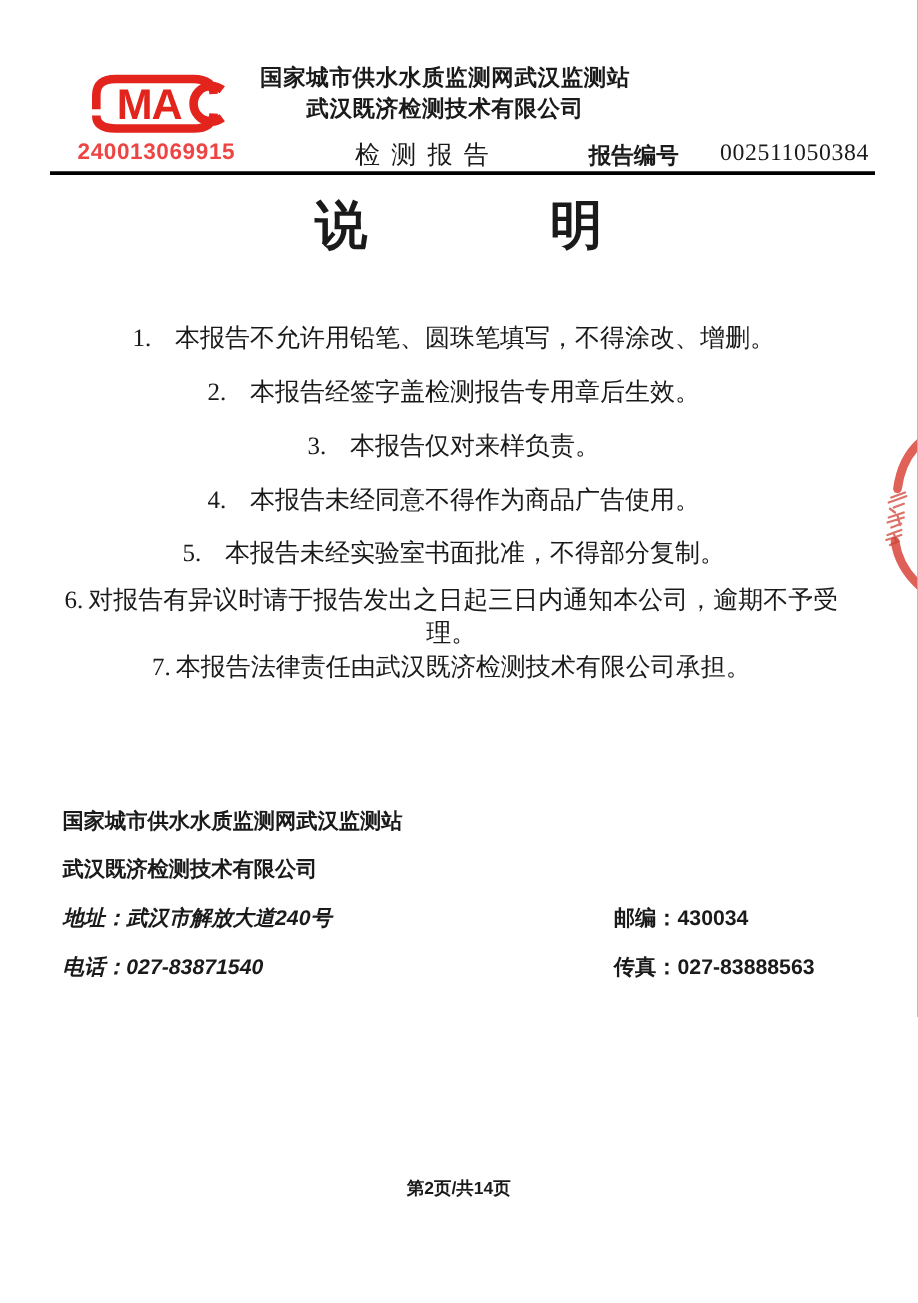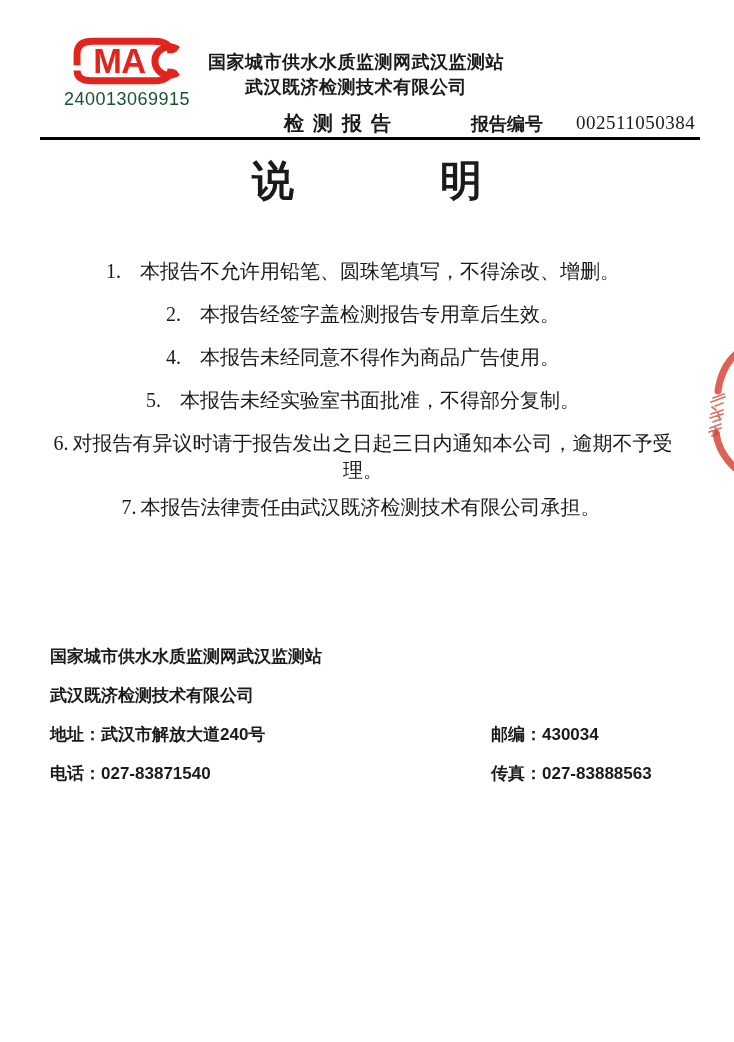--- a/index.html
+++ b/index.html
@@ -6,33 +6,33 @@
   .page{
     position:relative;
     width:734px;height:1042px;
     margin:0 auto;
     background:#ffffff;
     overflow:hidden;
     font-family:"Liberation Serif","DejaVu Serif",serif;
     color:#1a1a1a;
   }
   
-  .logo{position:absolute;left:62px;top:35px;width:130px;text-align:center;}
+  .logo{position:absolute;left:62px;top:57px;width:130px;text-align:left;}
   .logo svg{display:block;margin:0 auto;}
   .logo-number{
     margin-top:2px;
     font-family:"Liberation Sans","DejaVu Sans",sans-serif;
-    font-weight:400;font-size:18px;letter-spacing:.5px;
-    color:#14532d;white-space:nowrap;
+    font-weight:700;font-size:18px;letter-spacing:.5px;
+    color:#ef4444;white-space:nowrap;
   }
   .org-block{position:absolute;left:0;top:50px;width:712px;text-align:center;}
   .org-line1{font-size:18px;font-weight:600;letter-spacing:.5px;line-height:25px;}
   .org-line2{font-size:18px;font-weight:600;letter-spacing:.5px;line-height:25px;}
   .report-row{position:absolute;left:0;top:110px;width:734px;height:26px;}
-  .report-title{position:absolute;left:284px;top:0;font-size:20px;font-weight:700;letter-spacing:2px;white-space:nowrap;}
+  .report-title{position:absolute;left:284px;top:0;font-size:20px;font-weight:400;letter-spacing:2px;white-space:nowrap;}
   .report-no-label{position:absolute;left:471px;top:2px;font-size:18px;font-weight:600;white-space:nowrap;}
   .report-no{position:absolute;left:576px;top:2px;font-size:19px;letter-spacing:.5px;white-space:nowrap;}
   .rule{position:absolute;left:40px;top:137px;width:660px;height:3px;background:#000;}
   
   .doc-title{
     position:absolute;left:0;top:156px;width:734px;
     display:flex;justify-content:center;gap:146px;
     font-size:42px;font-weight:700;line-height:50px;
   }
   
@@ -42,21 +42,21 @@
   .note:nth-child(6),.note:nth-child(7){margin-bottom:0;padding-left:0;}
   .note .num{margin-right:19px;}
   .note.tight .num{margin-right:4px;}
   
   .contact{
     position:absolute;left:50px;top:646px;width:650px;
     font-family:"Liberation Sans","DejaVu Sans",sans-serif;
     font-weight:700;font-size:17px;
   }
   .contact-line{line-height:21px;margin-bottom:18px;display:flex;}
-  .contact-line .col-left{width:397px;}
+  .contact-line .col-left{width:397px;font-style:italic;}
   .contact-line .col-right{flex:1;padding-left:44px;}
   
   .pagination{
     position:absolute;left:0;top:942px;width:734px;text-align:center;
     font-family:"Liberation Sans","DejaVu Sans",sans-serif;
     font-weight:700;font-size:14px;
   }
   
   .stamp{position:absolute;right:0;top:350px;width:36px;height:125px;}
 </style>
@@ -94,20 +94,23 @@
   </div>
 
   <div class="notes">
     <div class="note">
       <span class="num">1.</span><span>本报告不允许用铅笔、圆珠笔填写，不得涂改、增删。</span>
     </div>
     <div class="note">
       <span class="num">2.</span><span>本报告经签字盖检测报告专用章后生效。</span>
     </div>
     <div class="note">
+      <span class="num">3.</span><span>本报告仅对来样负责。</span>
+    </div>
+    <div class="note">
       <span class="num">4.</span><span>本报告未经同意不得作为商品广告使用。</span>
     </div>
     <div class="note">
       <span class="num">5.</span><span>本报告未经实验室书面批准，不得部分复制。</span>
     </div>
     <div class="note tight">
       <span class="num">6.</span><span>对报告有异议时请于报告发出之日起三日内通知本公司，逾期不予受理。</span>
     </div>
     <div class="note tight">
       <span class="num">7.</span><span>本报告法律责任由武汉既济检测技术有限公司承担。</span>
@@ -124,20 +127,21 @@
     <div class="contact-line">
       <span class="col-left">地址：武汉市解放大道240号</span>
       <span class="col-right">邮编：430034</span>
     </div>
     <div class="contact-line">
       <span class="col-left">电话：027-83871540</span>
       <span class="col-right">传真：027-83888563</span>
     </div>
   </div>
 
+  <div class="pagination">第2页/共14页</div>
 
   <svg class="stamp" viewBox="0 0 36 125">
     <g stroke="#d9453a" fill="none" stroke-linecap="round" opacity="0.85">
       <path d="M38 4 C 28 13 22 26 20 41" stroke-width="7"></path>
       <path d="M18 83 C 20 97 27 109 38 119" stroke-width="7"></path>
     </g>
     <g stroke="#cf4437" fill="none" stroke-linecap="round" stroke-width="1.8" opacity="0.75">
       <path d="M15 48 l11 -4 M13 52 l14 -5 M17 56 l8 -3 M14 57 l4 3"></path>
       <path d="M13 64 l12 -4 M12 68 l13 -4 M15 72 l8 -3 M20 62 l2 8"></path>
       <path d="M12 78 l11 -4 M11 82 l12 -4 M14 86 l7 -3 M17 76 l2 8"></path>

